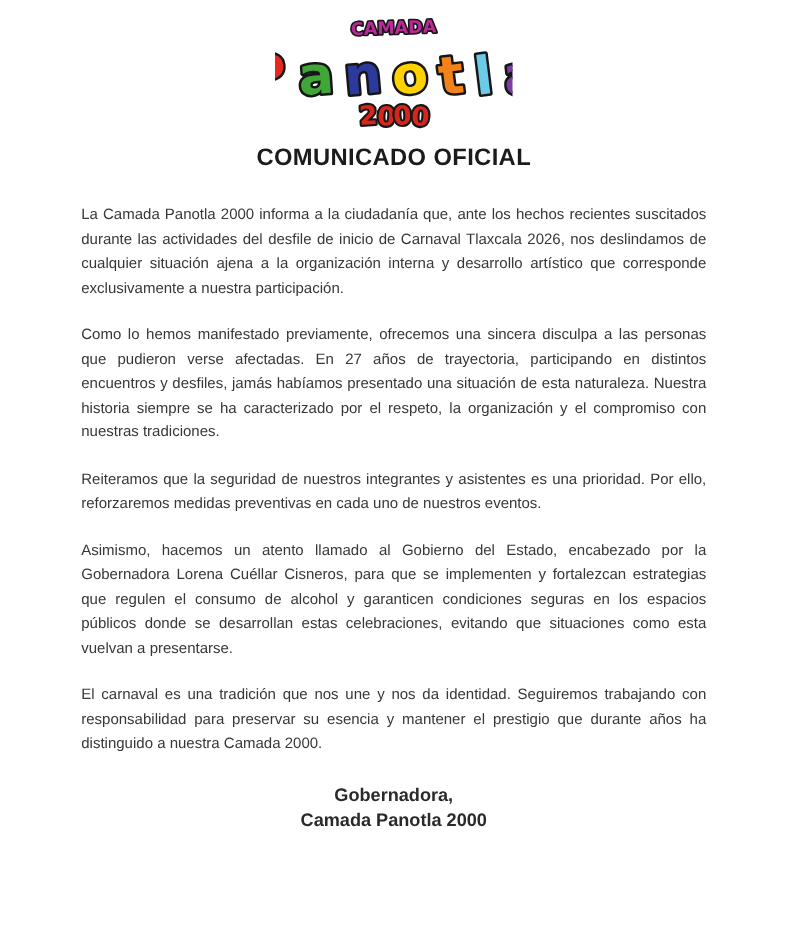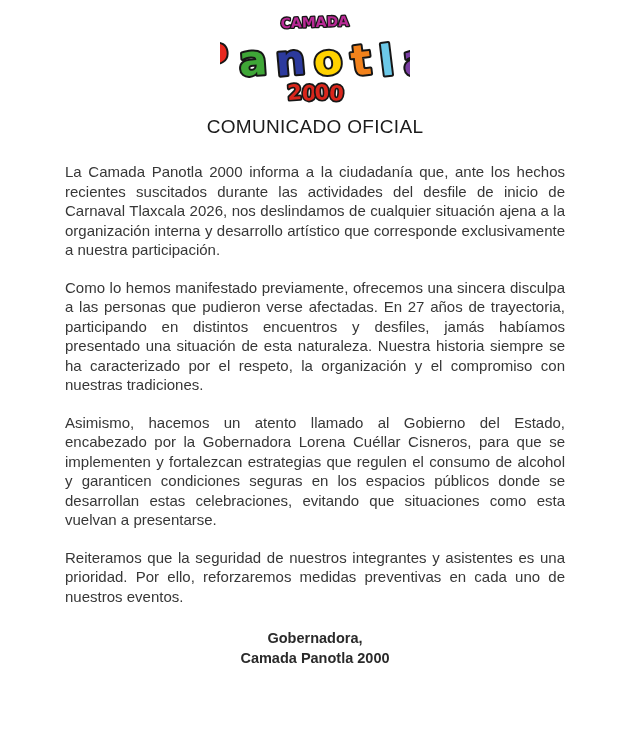--- a/index.html
+++ b/index.html
@@ -22,31 +22,31 @@
     padding-top: 12px;
   }
   .logo-svg text {
     font-family: "DejaVu Sans", sans-serif;
     font-weight: 700;
   }
   .statement-title {
     margin: 10px 0 0 0;
     text-align: center;
     font-size: 19px;
-    font-weight: 400;
+    font-weight: 700;
     letter-spacing: 0.3px;
     color: #1b1b1b;
   }
   .statement-body {
     width: 500px;
     margin: 24px auto 0 auto;
   }
   .statement-body p {
     margin: 0 0 18px 0;
-    font-size: 15px;
+    font-size: 12px;
     line-height: 19.5px;
     text-align: justify;
     color: #373737;
   }
   .closing {
     margin-top: 22px;
     text-align: center;
     font-weight: 700;
     font-size: 14.5px;
     line-height: 20px;
@@ -75,22 +75,23 @@
 
       <text x="95" y="88" text-anchor="middle" font-size="21" letter-spacing="-1" paint-order="stroke" stroke-linejoin="round" stroke-width="3.4" stroke="#161616" rotate="-4 3 -3 4" fill="#d9261c">2000</text>
     </svg>
   </div>
 
   <h1 class="statement-title">COMUNICADO OFICIAL</h1>
 
   <div class="statement-body">
     <p>La Camada Panotla 2000 informa a la ciudadanía que, ante los hechos recientes suscitados durante las actividades del desfile de inicio de Carnaval Tlaxcala 2026, nos deslindamos de cualquier situación ajena a la organización interna y desarrollo artístico que corresponde exclusivamente a nuestra participación.</p>
     <p>Como lo hemos manifestado previamente, ofrecemos una sincera disculpa a las personas que pudieron verse afectadas. En 27 años de trayectoria, participando en distintos encuentros y desfiles, jamás habíamos presentado una situación de esta naturaleza. Nuestra historia siempre se ha caracterizado por el respeto, la organización y el compromiso con nuestras tradiciones.</p>
+    <p>Reiteramos que la seguridad de nuestros integrantes y asistentes es una prioridad. Por ello, reforzaremos medidas preventivas en cada uno de nuestros eventos.</p>
     <p>Asimismo, hacemos un atento llamado al Gobierno del Estado, encabezado por la Gobernadora Lorena Cuéllar Cisneros, para que se implementen y fortalezcan estrategias que regulen el consumo de alcohol y garanticen condiciones seguras en los espacios públicos donde se desarrollan estas celebraciones, evitando que situaciones como esta vuelvan a presentarse.</p>
-    <p>Reiteramos que la seguridad de nuestros integrantes y asistentes es una prioridad. Por ello, reforzaremos medidas preventivas en cada uno de nuestros eventos.</p>
+    <p>El carnaval es una tradición que nos une y nos da identidad. Seguiremos trabajando con responsabilidad para preservar su esencia y mantener el prestigio que durante años ha distinguido a nuestra Camada 2000.</p>
   </div>
 
   <div class="closing">
     <div>Gobernadora,</div>
     <div>Camada Panotla 2000</div>
   </div>
 
 </div>
 
 </body></html>

